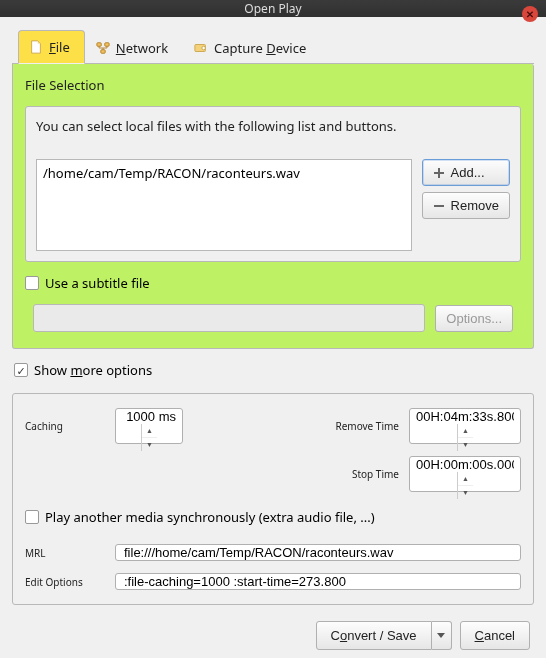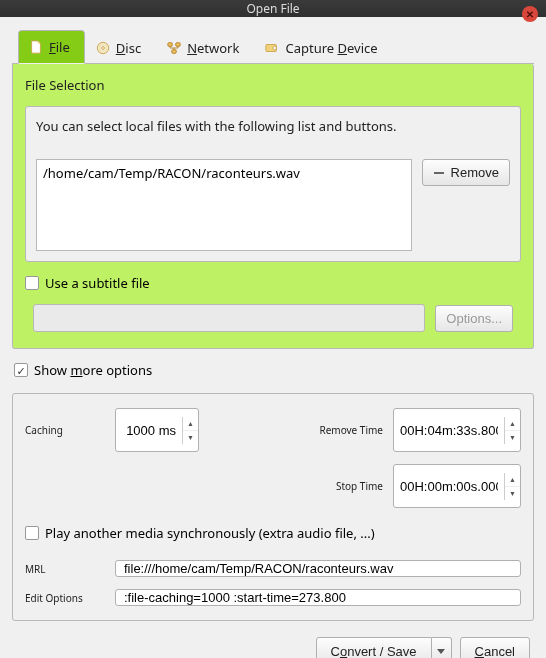--- a/index.html
+++ b/index.html
@@ -3,21 +3,21 @@
 <meta charset="utf-8">
 <style>
 * { box-sizing: border-box; margin: 0; padding: 0; }
 body { font-family: "Segoe UI", "Noto Sans", sans-serif; font-size: 13px; background: #111; width: 546px; height: 658px; overflow: hidden; }
 .window { width: 546px; height: 658px; background: #f0f0f0; display: flex; flex-direction: column; }
 .titlebar { height: 28px; background: linear-gradient(#3a3a3a, #303030); color: #ddd; display: flex; align-items: center; justify-content: center; position: relative; font-size: 12px; }
 .titlebar .close { position: absolute; right: 8px; top: 6px; width: 16px; height: 16px; border-radius: 50%; background: #d9463b; display: flex; align-items: center; justify-content: center; color: #4a0d0d; font-size: 10px; font-weight: bold; cursor: pointer; }
 .content { flex: 1; padding: 12px; display: flex; flex-direction: column; gap: 10px; }
 .tabs { display: flex; border-bottom: 1px solid #b8b8b8; padding-left: 6px; gap: 0; }
 .tab { padding: 7px 14px 7px 10px; border: 1px solid transparent; border-bottom: none; border-top-left-radius: 4px; border-top-right-radius: 4px; display: flex; align-items: center; gap: 6px; cursor: pointer; font-size: 13px; color: #222; position: relative; top: 1px; }
-.tab.active { background: #84cc16; border-color: #b8b8b8; border-bottom: 1px solid #f0f0f0; }
+.tab.active { background: #fde047; border-color: #b8b8b8; border-bottom: 1px solid #f0f0f0; }
 .tab u { text-decoration: underline; }
 .tab .ico { width: 14px; height: 14px; }
 .panel { border: 1px solid #b8b8b8; border-top: none; padding: 12px; background: #bef264; border-bottom-left-radius: 3px; border-bottom-right-radius: 3px; border-top-right-radius: 3px; display: flex; flex-direction: column; gap: 12px; }
 .section-title { font-size: 13px; color: #222; }
 .file-box { border: 1px solid #b8b8b8; border-radius: 3px; padding: 10px; background: #f0f0f0; display: flex; flex-direction: column; gap: 24px; }
 .hint { font-size: 13px; color: #222; }
 .filelist-row { display: flex; gap: 10px; align-items: flex-start; }
 .filelist { flex: 1; height: 92px; border: 1px solid #b8b8b8; background: #fff; padding: 4px 6px; font-size: 13px; overflow: hidden; }
 .btns { display: flex; flex-direction: column; gap: 6px; }
 .btn { border: 1px solid #b0b0b0; background: linear-gradient(#fdfdfd, #e6e6e6); padding: 5px 10px; border-radius: 3px; font-size: 13px; display: flex; align-items: center; gap: 6px; cursor: pointer; color: #222; min-width: 70px; justify-content: flex-start; }
@@ -26,60 +26,53 @@
 .chk-row { display: flex; align-items: center; gap: 6px; }
 .chk { width: 14px; height: 14px; border: 1px solid #999; background: #fff; border-radius: 2px; display: inline-flex; align-items: center; justify-content: center; font-size: 11px; color: #333; }
 .chk.checked::before { content: "✓"; }
 .sub-row { display: flex; gap: 10px; align-items: center; padding: 0 8px 4px; }
 .sub-row input[type="text"] { flex: 1; border: 1px solid #b8b8b8; background: #eaeaea; height: 28px; padding: 0 8px; color: #999; border-radius: 3px; }
 .show-more { display: flex; align-items: center; gap: 6px; padding: 2px 2px 4px; }
 .opts { border: 1px solid #b8b8b8; border-radius: 3px; padding: 14px 12px; display: flex; flex-direction: column; gap: 12px; }
 .row { display: flex; align-items: center; gap: 10px; }
 .spacer { flex: 1; }
 .lbl { font-size: 10px; color: #222; min-width: 80px; }
-.spin { display: flex; align-items: center; border: 1px solid #b0b0b0; background: #fff; border-radius: 3px; height: 44px; }
+.spin { display: flex; align-items: center; border: 1px solid #b0b0b0; background: #fff; border-radius: 3px; height: 36px; flex-direction: column; }
 .spin input { border: none; outline: none; font-size: 13px; text-align: right; padding: 0 6px; background: transparent; }
 .spin .arrows { display: flex; flex-direction: column; border-left: 1px solid #ccc; width: 16px; }
 .spin .arrows div { font-size: 7px; line-height: 13px; text-align: center; cursor: pointer; color: #555; }
 .spin .arrows div:first-child { border-bottom: 1px solid #eee; }
 .txt { border: 1px solid #b0b0b0; background: #fff; height: 17px; padding: 0 8px; font-size: 13px; border-radius: 3px; }
 .footer { display: flex; justify-content: flex-end; gap: 0; padding: 6px 4px 4px; }
 .footer .btn-group { display: flex; }
 .footer .btn { padding: 6px 14px; }
 .footer .drop { border: 1px solid #b0b0b0; border-left: none; background: linear-gradient(#fdfdfd, #e6e6e6); width: 20px; display: flex; align-items: center; justify-content: center; border-top-right-radius: 3px; border-bottom-right-radius: 3px; cursor: pointer; }
 .footer .btn.left { border-top-right-radius: 0; border-bottom-right-radius: 0; }
 .footer .btn.cancel { margin-left: 8px; }
 svg { display: block; }
 </style>
 </head>
 <body>
 
 <div class="window">
   <div class="titlebar">
-    <span>Open File</span>
+    <span>Open Play</span>
     <div class="close">✕</div>
   </div>
 
   <div class="content">
 
     <div style="position:relative;">
       <div class="tabs">
         <div class="tab active">
           <svg class="ico" viewBox="0 0 16 16">
               <path fill="#fff" stroke="#c9a24a" d="M3 1h7l3 3v11H3z"></path>
               <path fill="#f3d27a" d="M10 1v3h3z"></path>
             </svg>
           <span><u>F</u><span></span>ile</span>
-        </div>
-        <div class="tab">
-          <svg class="ico" viewBox="0 0 16 16">
-              <circle cx="8" cy="8" r="6.5" fill="#f2e7c0" stroke="#c9a24a"></circle>
-              <circle cx="8" cy="8" r="1.5" fill="#fff" stroke="#c9a24a"></circle>
-            </svg>
-          <span><u>D</u>isc</span>
         </div>
         <div class="tab">
           <svg class="ico" viewBox="0 0 16 16">
               <rect x="1" y="2" width="5" height="4" fill="#f0c060" stroke="#b07c20" rx="1"></rect>
               <rect x="10" y="2" width="5" height="4" fill="#f0c060" stroke="#b07c20" rx="1"></rect>
               <rect x="5.5" y="10" width="5" height="4" fill="#f0c060" stroke="#b07c20" rx="1"></rect>
               <path stroke="#b07c20" fill="none" d="M3.5 6v2h9V6M8 8v2"></path>
             </svg>
           <span><u>N</u>etwork</span>
         </div>
@@ -95,20 +88,26 @@
       <div class="panel">
         <div class="section-title">File Selection</div>
 
         <div class="file-box">
           <div class="hint">You can select local files with the following list and buttons.</div>
           <div class="filelist-row">
             <div class="filelist">
               <div>/home/cam/Temp/RACON/raconteurs.wav</div>
             </div>
             <div class="btns">
+              <button class="btn sel">
+                <svg width="12" height="12" viewBox="0 0 12 12">
+                    <path stroke="#666" stroke-width="2" d="M6 1v10M1 6h10"></path>
+                  </svg>
+                <span>Add...</span>
+              </button>
               <button class="btn">
                 <svg width="12" height="12" viewBox="0 0 12 12">
                     <path stroke="#666" stroke-width="2" d="M1 6h10"></path>
                   </svg>
                 <span>Remove</span>
               </button>
             </div>
           </div>
         </div>
 

